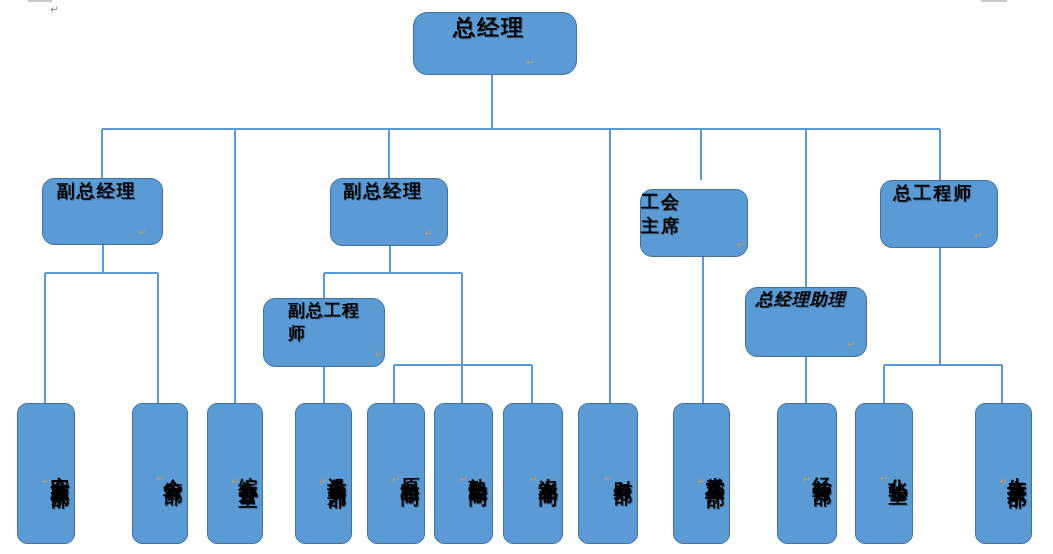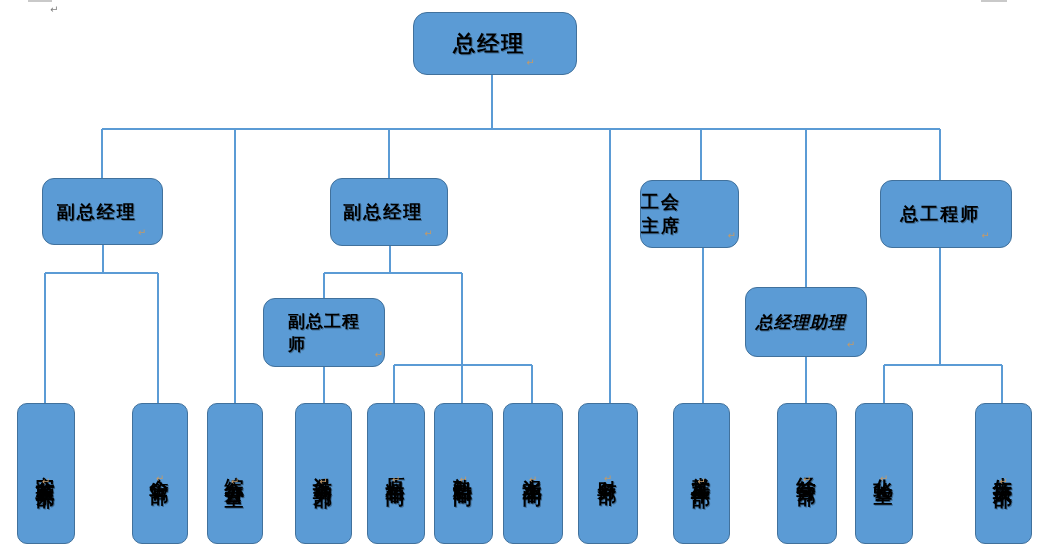--- a/index.html
+++ b/index.html
@@ -9,21 +9,21 @@
     background:#ffffff;
     overflow:hidden;
     font-family:"DejaVu Sans","Liberation Sans",sans-serif;
   }
   .wires{position:absolute;left:0;top:0;width:1053px;height:554px;}
   .node{
     position:absolute;
     background:#5B9BD5;
     border:1.5px solid #41719C;
     border-radius:12px;
-    display:flex;align-items:center;justify-content:center;
+    display:flex;justify-content:center;
     color:#000;
     font-weight:bold;
     box-sizing:border-box;
     text-shadow:1px 1px 0 rgba(0,0,0,0.30);
   }
   .node .pmark{
     font-weight:normal;font-size:10px;color:#C09A6B;
     text-shadow:none;margin-left:1px;align-self:flex-end;
     padding-bottom:6px;
   }
@@ -38,22 +38,22 @@
   }
   .vnode .pmark{
     align-self:center;margin-left:0;padding-bottom:0;
     letter-spacing:0;
   }
   
   .n-gm   {left:413px;top:12px;width:164px;height:63px;font-size:22px;border-radius:14px;}
   
   .n-vgm1 {left:42px; top:178px;width:121px;height:67px;}
   .n-vgm2 {left:330px;top:178px;width:118px;height:68px;}
-  .n-union{left:640px;top:180px;width:99px;height:68px;gap:36px;}
-  .n-ce   {left:880px;top:180px;width:132px;height:68px;}
+  .n-union{left:640px;top:189px;width:108px;height:68px;gap:36px;}
+  .n-ce   {left:880px;top:180px;width:118px;height:68px;}
   
   .n-dce  {left:263px;top:298px;width:122px;height:69px;}
   .n-gma  {left:745px;top:287px;width:122px;height:70px;}
   
   .v-0 {left:17px; top:403px;width:58px;height:141px;}
   .v-1 {left:132px;top:403px;width:56px;height:141px;}
   .v-2 {left:207px;top:403px;width:56px;height:141px;}
   .v-3 {left:295px;top:403px;width:57px;height:141px;}
   .v-4 {left:367px;top:403px;width:58px;height:141px;}
   .v-5 {left:434px;top:403px;width:59px;height:141px;}

